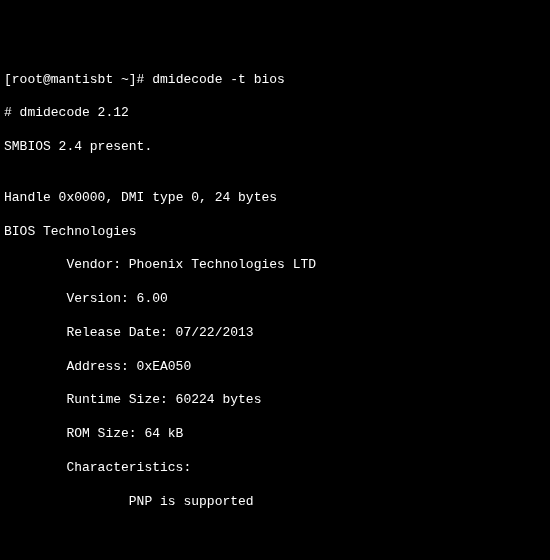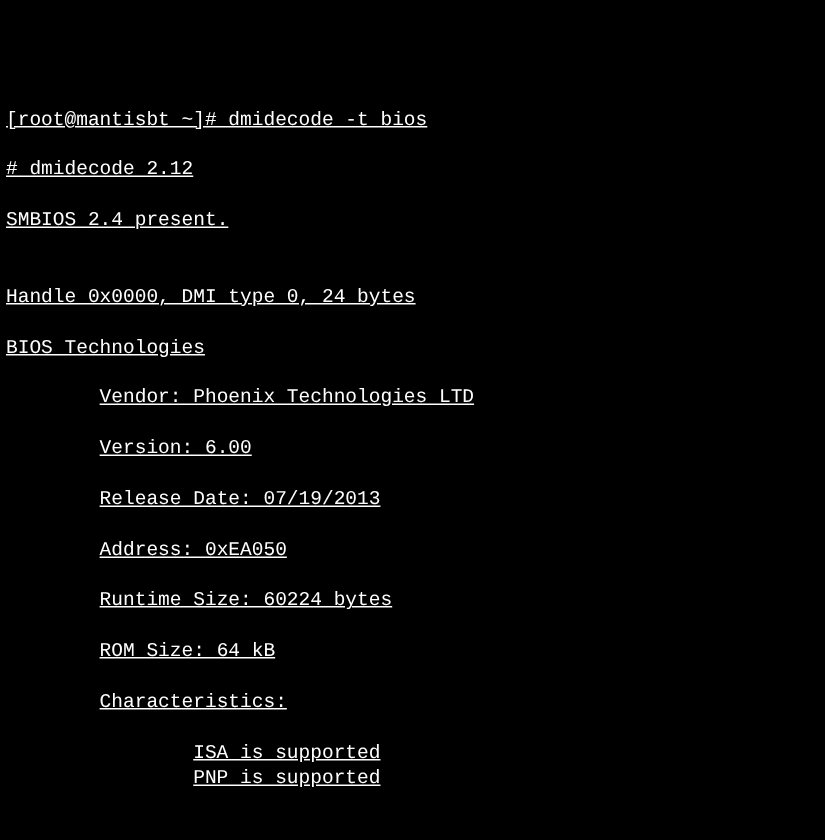--- a/index.html
+++ b/index.html
@@ -14,41 +14,40 @@
       font-size: 13px;
       line-height: 1.3;
       padding: 4px;
       width: 550px;
       height: 560px;
       overflow: hidden;
       white-space: pre;
     }
     .line {
       display: block;
-      text-decoration: underline;
     }
     .indent1 { padding-left: 8ch; }
     .indent2 { padding-left: 16ch; }
   </style>
 </head>
 <body>
 
 
 
 <span class="line">[root@mantisbt ~]# dmidecode -t bios</span>
 <span class="line"># dmidecode 2.12</span>
 <span class="line">SMBIOS 2.4 present.</span>
 <span class="line"></span>
 <span class="line">Handle 0x0000, DMI type 0, 24 bytes</span>
 <span class="line">BIOS Technologies</span>
 <span class="line indent1">Vendor: Phoenix Technologies LTD</span>
 <span class="line indent1">Version: 6.00</span>
-<span class="line indent1">Release Date: 07/19/2013</span>
+<span class="line indent1">Release Date: 07/22/2013</span>
 <span class="line indent1">Address: 0xEA050</span>
 <span class="line indent1">Runtime Size: 60224 bytes</span>
 <span class="line indent1">ROM Size: 64 kB</span>
 <span class="line indent1">Characteristics:</span>
-<div id="char-list"><span class="line indent2">ISA is supported</span><span class="line indent2">PNP is supported</span></div>
+<div id="char-list"><span class="line indent2">PNP is supported</span></div>
 
 
 
 
 
 
 </body></html>

